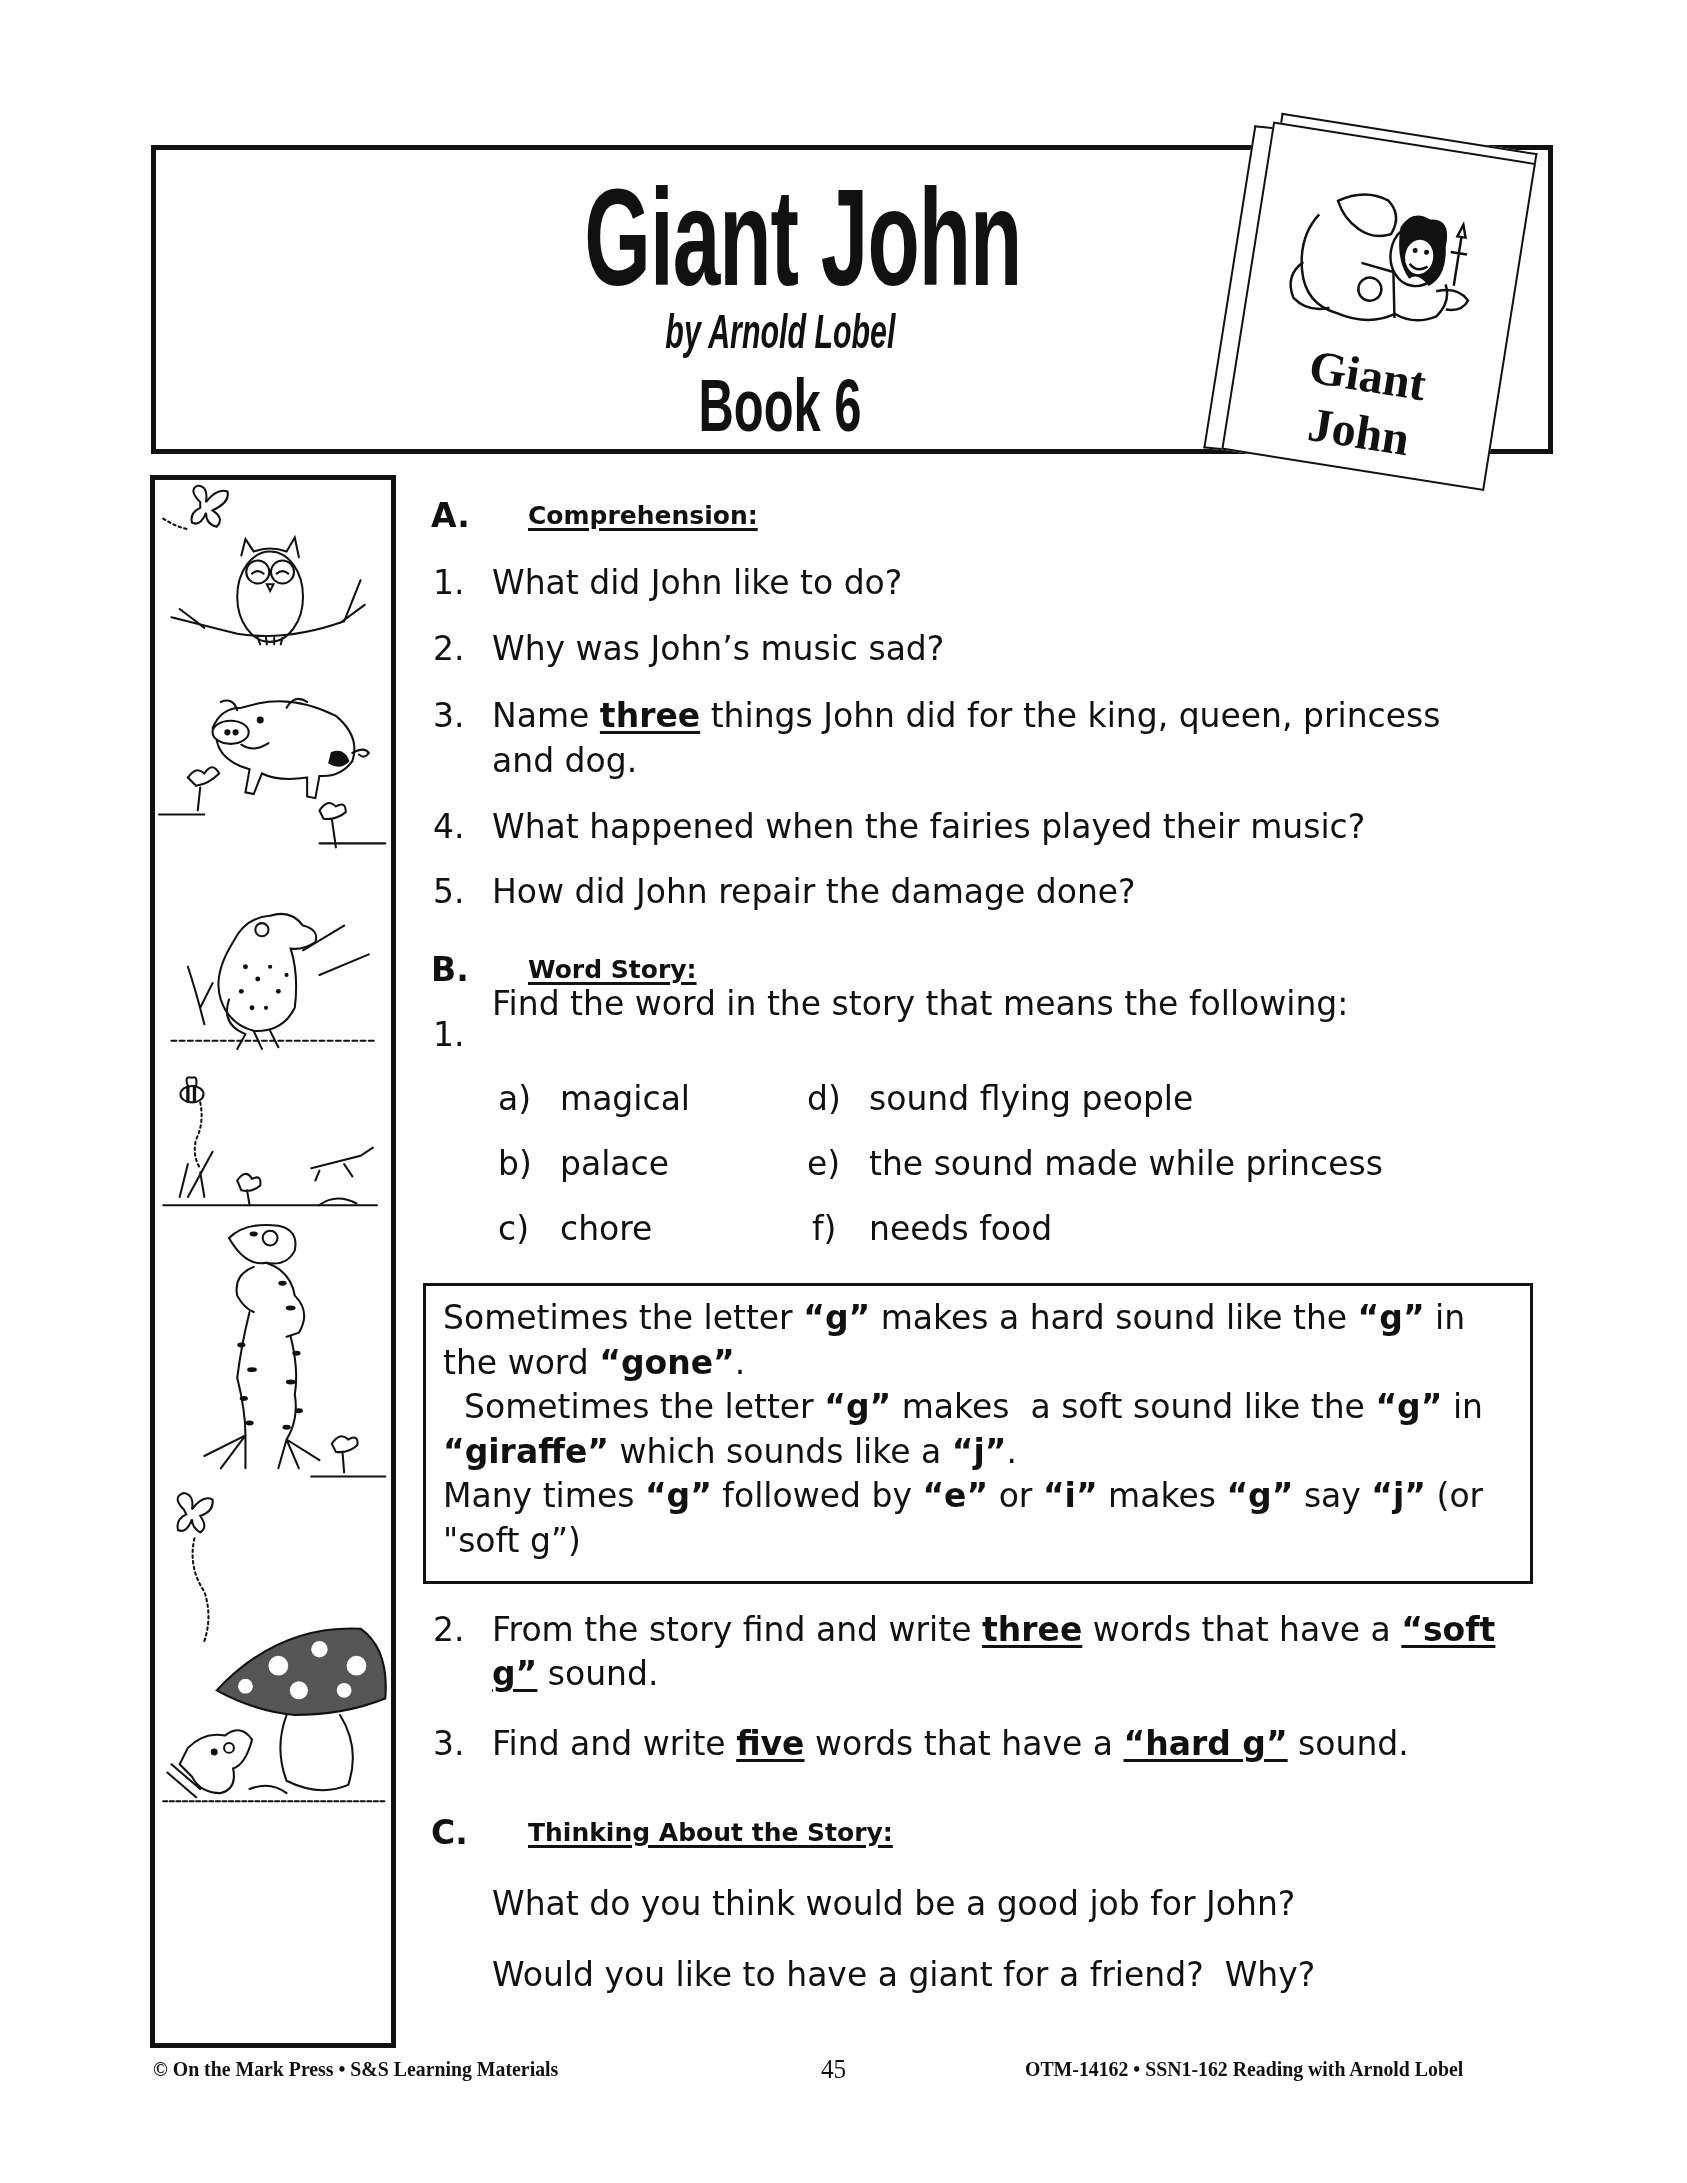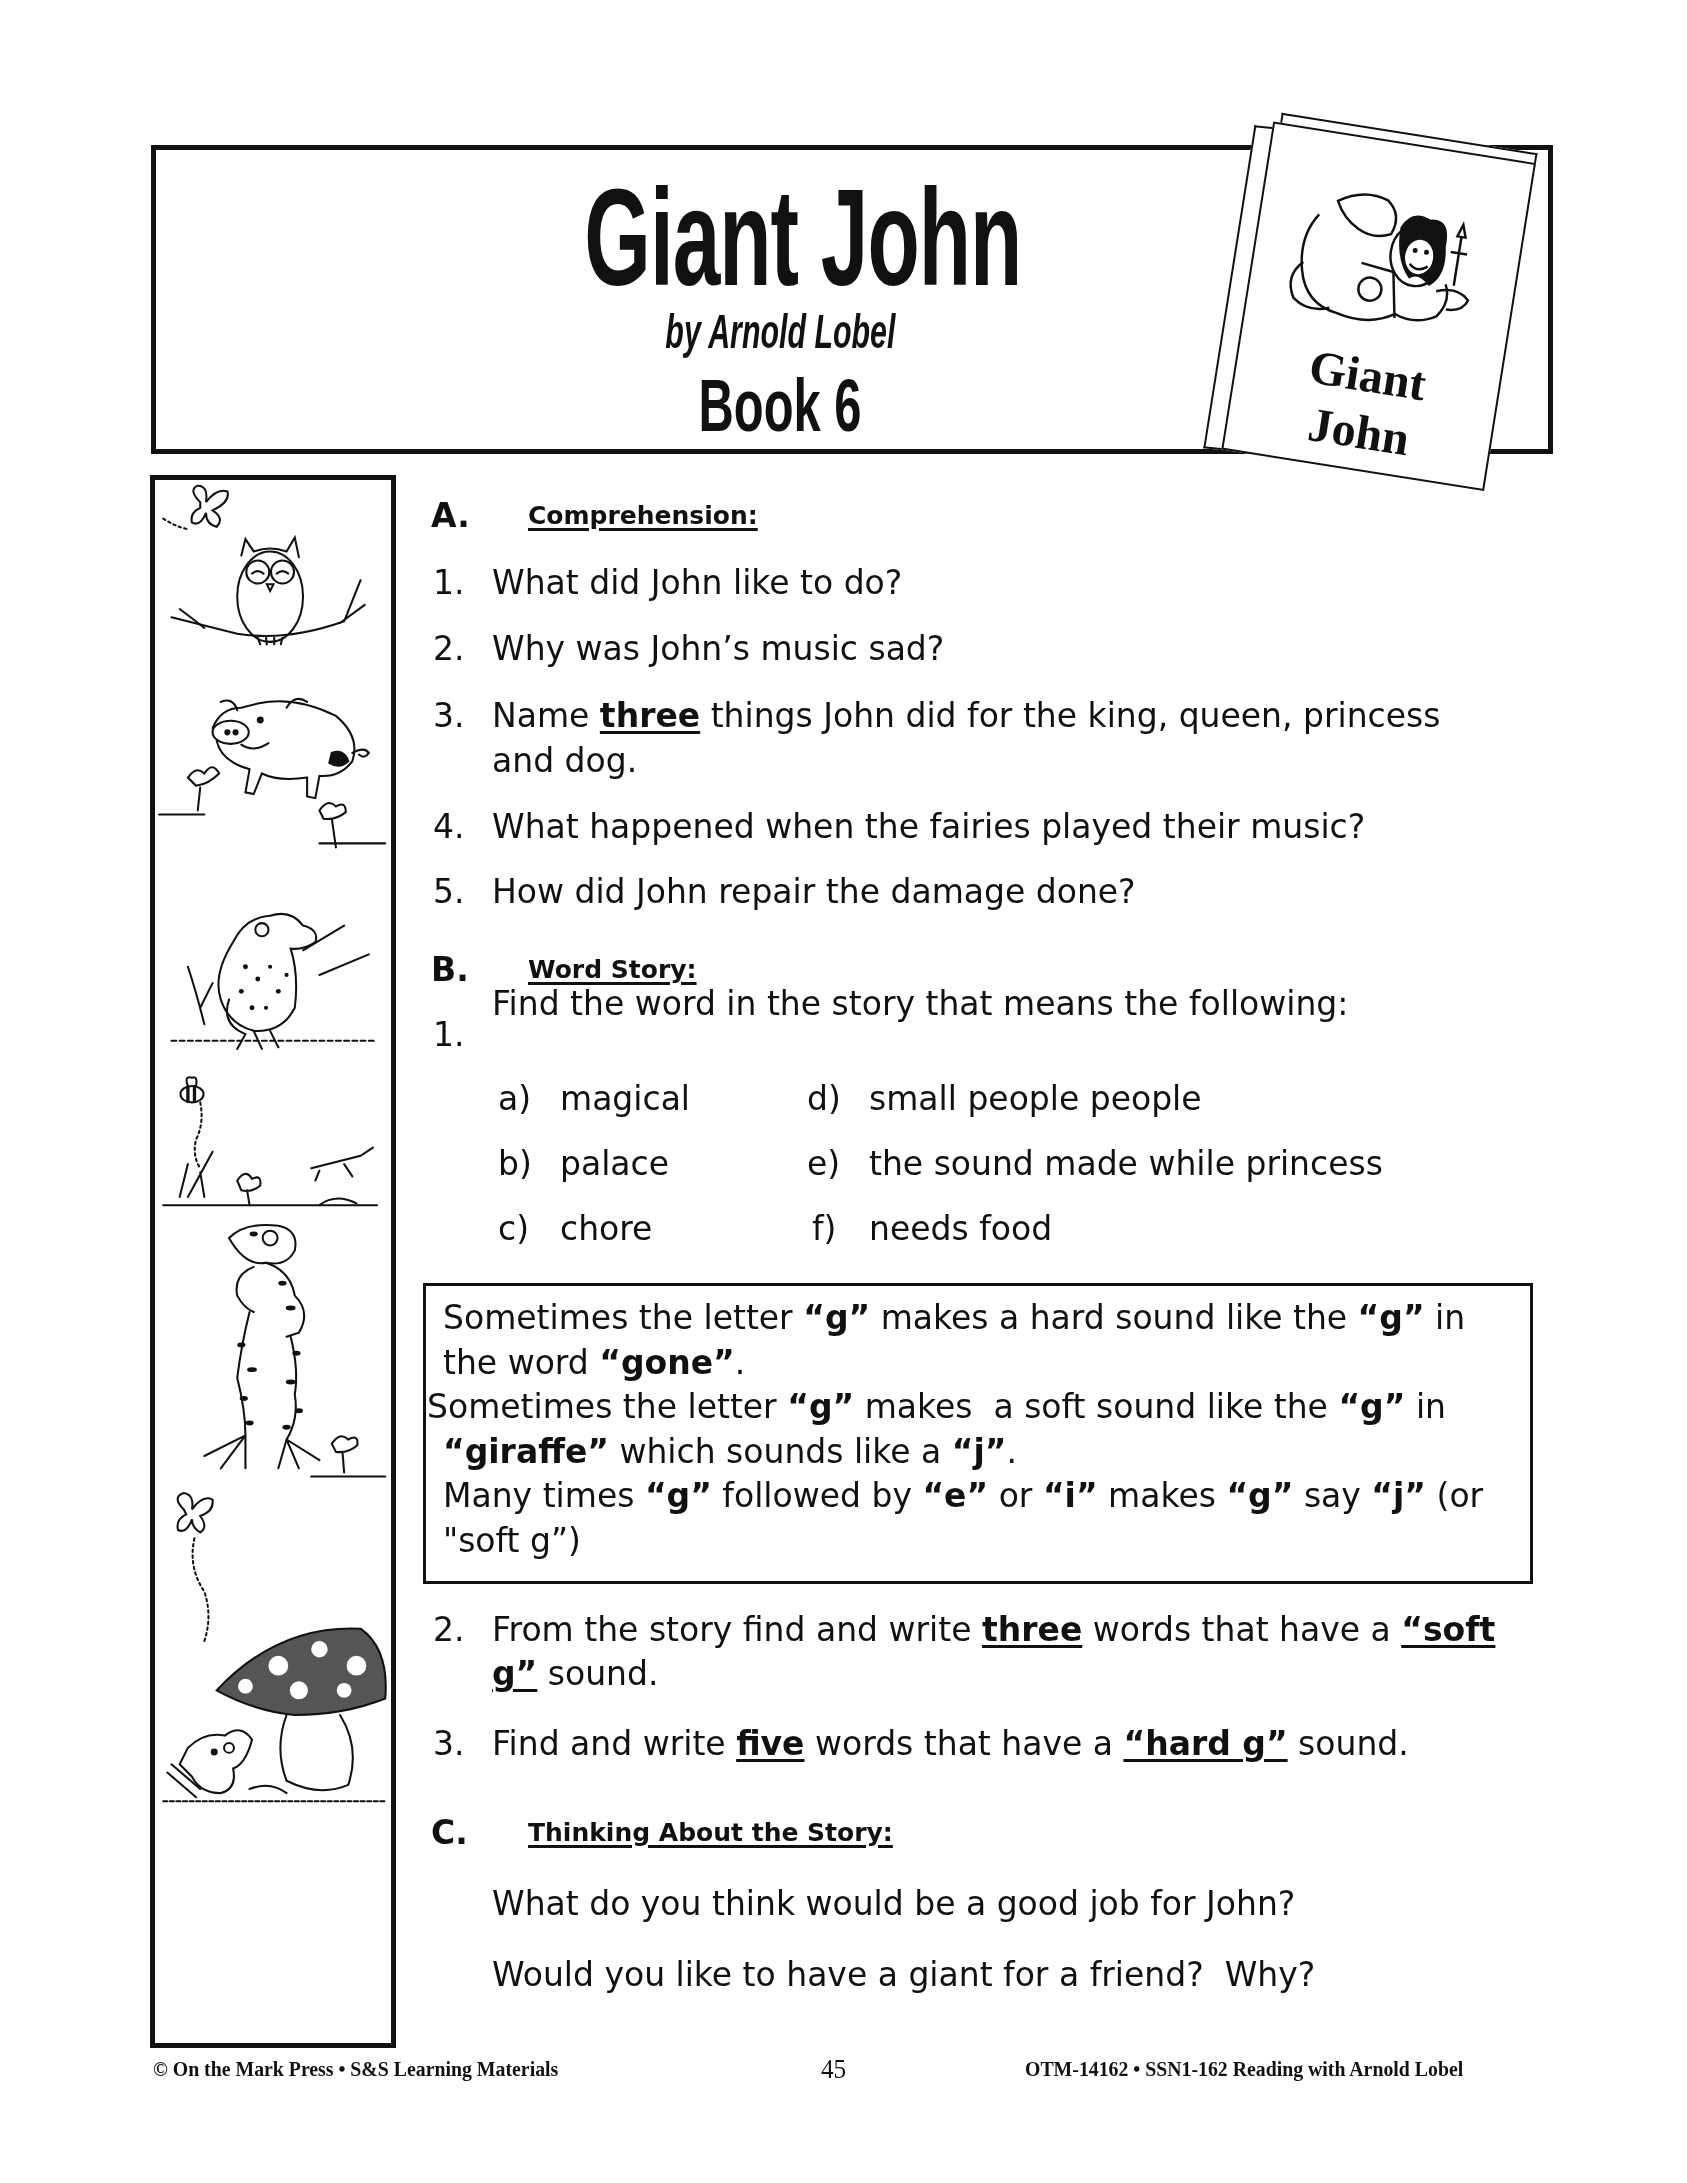--- a/index.html
+++ b/index.html
@@ -238,32 +238,32 @@
   <span class="line" style="left:492px;top:984px">Find the word in the story that means the following:</span>
 
   <div>
     <span class="line" style="left:498px;top:1079px">a)</span>
     <span class="line" style="left:560px;top:1079px">magical</span>
     <span class="line" style="left:498px;top:1144px">b)</span>
     <span class="line" style="left:560px;top:1144px">palace</span>
     <span class="line" style="left:498px;top:1209px">c)</span>
     <span class="line" style="left:560px;top:1209px">chore</span>
     <span class="line" style="left:807px;top:1079px">d)</span>
-    <span class="line" style="left:869px;top:1079px">small people people</span>
+    <span class="line" style="left:869px;top:1079px">sound flying people</span>
     <span class="line" style="left:807px;top:1144px">e)</span>
     <span class="line" style="left:869px;top:1144px">the sound made while princess</span>
     <span class="line" style="left:812px;top:1209px">f)</span>
     <span class="line" style="left:869px;top:1209px">needs food</span>
   </div>
 
   <div class="rule-box"></div>
   <div>
     <span class="line" style="left:443px;top:1298px"><span>Sometimes the letter </span><b>“g”</b><span> makes a hard sound like the </span><b>“g”</b><span> in</span></span>
     <span class="line" style="left:443px;top:1343px"><span>the word </span><b>“gone”</b><span>.</span></span>
-    <span class="line" style="left:427px;top:1387px"><span>Sometimes the letter </span><b>“g”</b><span> makes  a soft sound like the </span><b>“g”</b><span> in</span></span>
+    <span class="line" style="left:464px;top:1387px"><span>Sometimes the letter </span><b>“g”</b><span> makes  a soft sound like the </span><b>“g”</b><span> in</span></span>
     <span class="line" style="left:443px;top:1432px"><b>“giraffe”</b><span> which sounds like a </span><b>“j”</b><span>.</span></span>
     <span class="line" style="left:443px;top:1476px"><span>Many times </span><b>“g”</b><span> followed by </span><b>“e”</b><span> or </span><b>“i”</b><span> makes </span><b>“g”</b><span> say </span><b>“j”</b><span> (or</span></span>
     <span class="line" style="left:443px;top:1521px">"soft g”)</span>
   </div>
 
   <div>
     <span class="num" style="left:433px;top:1610px">2.</span>
     <span class="line" style="left:492px;top:1610px"><span>From the story find and write </span><span class="bu">three</span><span> words that have a </span><span class="bu">“soft</span></span>
     <span class="line" style="left:492px;top:1654px"><span class="bu">g”</span><span> sound.</span></span>
   </div>

